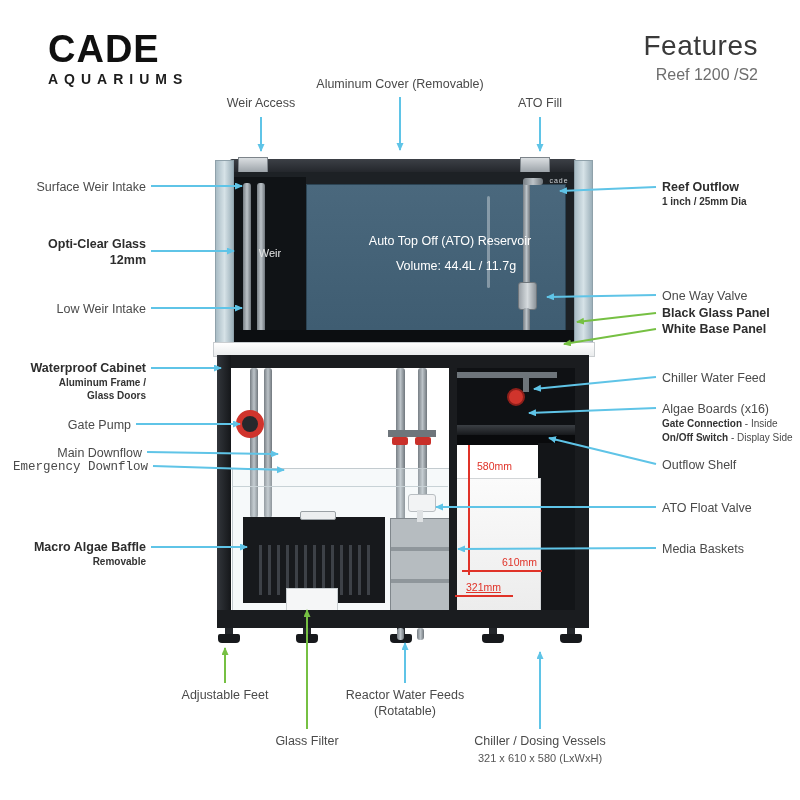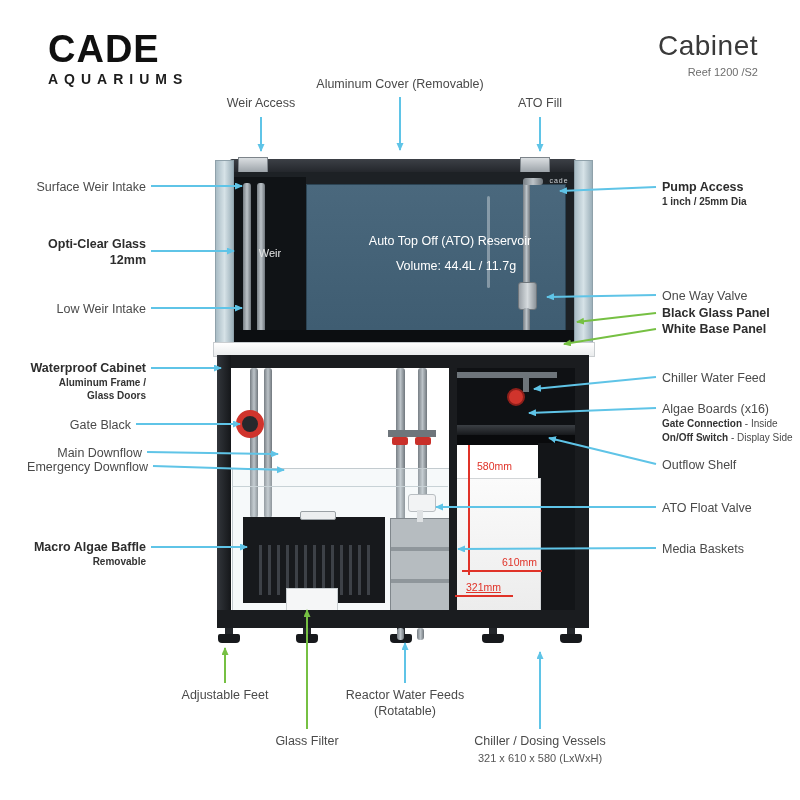--- a/index.html
+++ b/index.html
@@ -5,21 +5,21 @@
   html,body{margin:0;padding:0;background:#fff;}
   .page{position:relative;width:800px;height:800px;background:#ffffff;
         font-family:"Liberation Sans",sans-serif;overflow:hidden;}
   .abs{position:absolute;}
   
   .logo{position:absolute;left:48px;top:30px;color:#101010;}
   .logo-main{font-size:38px;font-weight:900;letter-spacing:1px;line-height:1;}
   .logo-sub{font-size:14px;font-weight:700;letter-spacing:6px;margin-top:3px;color:#1c1c1c;}
   .title-block{position:absolute;right:42px;top:30px;text-align:right;}
   .title{font-size:28px;font-weight:300;color:#3a3a3a;letter-spacing:0.5px;}
-  .subtitle{font-size:11px;color:#6e6e6e;margin-top:4px;}
+  .subtitle{font-size:16px;color:#6e6e6e;margin-top:4px;}
   
   .lbl{position:absolute;font-size:12.5px;color:#4a4a4a;white-space:nowrap;line-height:1.3;z-index:6;}
   .lbl.bold{font-weight:bold;color:#2d2d2d;}
   .lbl.c{transform:translateX(-50%);text-align:center;}
   .lbl.r{text-align:right;}
   .sub{font-size:10px;font-weight:bold;color:#333;line-height:1.3;}
   .subr{font-size:10px;font-weight:normal;color:#4a4a4a;line-height:1.4;}
   .sub12{font-size:12.5px;font-weight:normal;color:#4a4a4a;}
   .sub11{font-size:11px;font-weight:normal;color:#555;margin-top:2px;}
   
@@ -34,21 +34,21 @@
 </head>
 <body>
 
 <div class="page">
 
   <div class="logo">
     <div class="logo-main">CADE</div>
     <div class="logo-sub">AQUARIUMS</div>
   </div>
   <div class="title-block">
-    <div class="title">Cabinet</div>
+    <div class="title">Features</div>
     <div class="subtitle">Reef 1200 /S2</div>
   </div>
 
   <div>
 
     <div class="abs" style="left:230px;top:159px;width:346px;height:14px;background:linear-gradient(#3c4046,#22252a);border-radius:2px;"></div>
     <div class="abs" style="left:238px;top:157px;width:28px;height:15px;background:linear-gradient(#dadee1,#989fa5);border:1px solid #7d848a;"></div>
     <div class="abs" style="left:520px;top:157px;width:28px;height:15px;background:linear-gradient(#dadee1,#989fa5);border:1px solid #7d848a;"></div>
 
     <div class="abs" style="left:232px;top:172px;width:342px;height:170px;background:#1d2125;"></div>
@@ -179,30 +179,30 @@
   <div class="lbl r bold" style="right:654px;top:236px;">
     <div>Opti-Clear Glass</div>
     <div>12mm</div>
   </div>
   <div class="lbl r" style="right:654px;top:301px;">Low Weir Intake</div>
   <div class="lbl r bold" style="right:654px;top:360px;">
     <div>Waterproof Cabinet</div>
     <div class="sub">Aluminum Frame /</div>
     <div class="sub">Glass Doors</div>
   </div>
-  <div class="lbl r" style="right:669px;top:417px;">Gate Black</div>
+  <div class="lbl r" style="right:669px;top:417px;">Gate Pump</div>
   <div class="lbl r" style="right:658px;top:445px;">Main Downflow</div>
-  <div class="lbl r" style="right:652px;top:459px;">Emergency Downflow</div>
+  <div class="lbl r" style="right:652px;top:459px;font-family:Liberation Mono, monospace;">Emergency Downflow</div>
   <div class="lbl r bold" style="right:654px;top:539px;">
     <div>Macro Algae Baffle</div>
     <div class="sub">Removable</div>
   </div>
 
   <div class="lbl bold" style="left:662px;top:179px;">
-    <div>Pump Access</div>
+    <div>Reef Outflow</div>
     <div class="sub">1 inch / 25mm Dia</div>
   </div>
   <div class="lbl" style="left:662px;top:288px;">One Way Valve</div>
   <div class="lbl bold" style="left:662px;top:305px;">Black Glass Panel</div>
   <div class="lbl bold" style="left:662px;top:321px;">White Base Panel</div>
   <div class="lbl" style="left:662px;top:370px;">Chiller Water Feed</div>
   <div class="lbl" style="left:662px;top:401px;">
     <div>Algae Boards (x16)</div>
     <div class="subr"><span class="sub">Gate Connection</span><span> - Inside</span></div>
     <div class="subr"><span class="sub">On/Off Switch</span><span> - Display Side</span></div>

